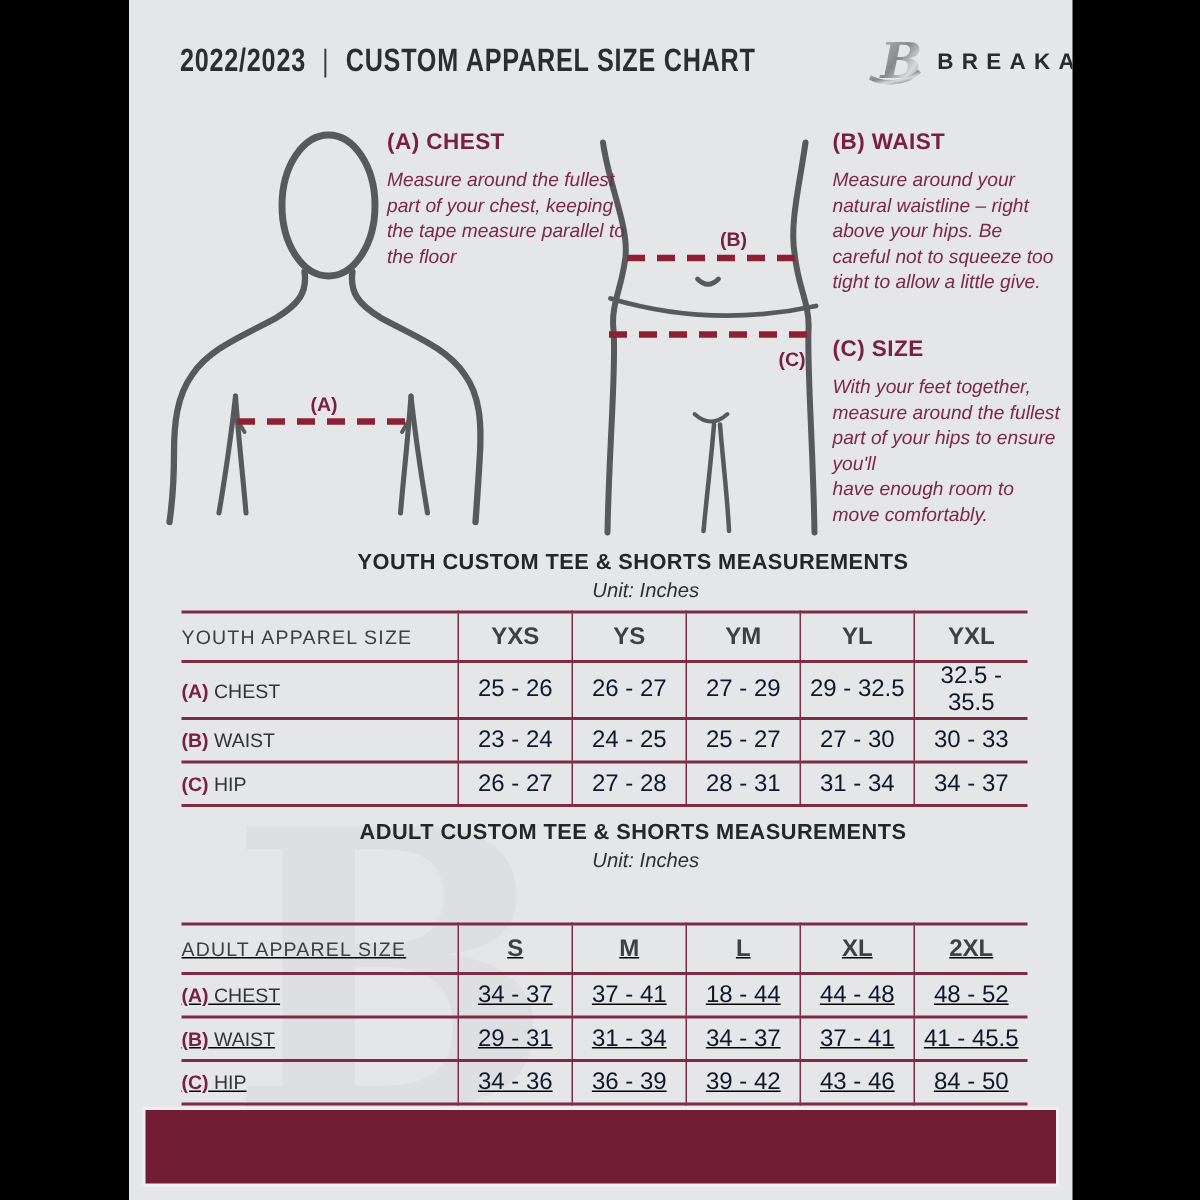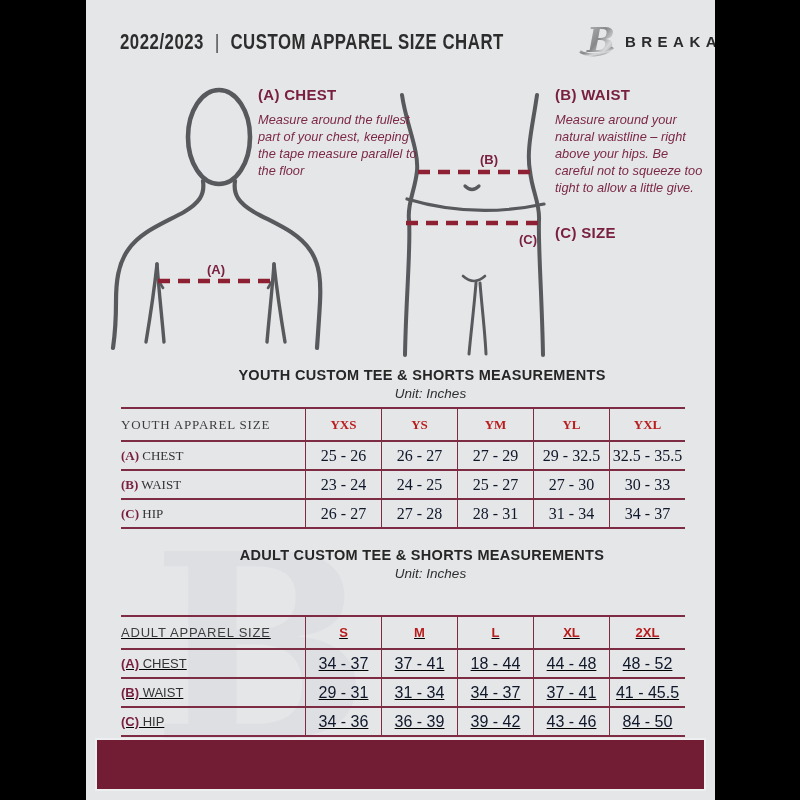--- a/index.html
+++ b/index.html
@@ -48,21 +48,21 @@
 
   
   .table-wrap{position:absolute;left:35px;z-index:2;}
   table.size-table{border-collapse:collapse;table-layout:fixed;width:559px;background:transparent;}
   table.size-table th,table.size-table td{padding:0;vertical-align:middle;}
   table.size-table thead tr{border-top:2px solid var(--line);border-bottom:2px solid var(--line);height:33px;}
   table.size-table tbody tr{border-bottom:2px solid var(--line);height:29px;}
   table.size-table th:not(:first-child),table.size-table td:not(:first-child){border-left:1.5px solid var(--line);width:75px;text-align:center;}
   th.label-col,td.label-col{width:184px;text-align:left;padding-left:14px;}
   th.label-col{font-weight:400;font-size:13px;letter-spacing:.8px;color:#3d3d3d;}
-  th.size-col{font-weight:700;font-size:13px;color:#b91c1c;}
+  th.size-col{font-weight:700;font-size:16px;color:#404040;}
   td.label-col{font-size:13px;color:#333;}
   td.label-col .pfx{font-weight:700;color:var(--maroon);}
   td.val{font-size:16px;color:#0f172a;}
 
   
   .band{position:absolute;left:11px;top:740px;width:607px;height:49px;background:var(--band);
     box-shadow:0 0 0 2px #edeff0;z-index:2;}
 </style>
 </head>
 <body>
@@ -130,25 +130,27 @@
     <div class="instr" style="left:172px;top:86px;width:168px;">
       <p class="instr-head">(A) CHEST</p>
       <p class="instr-body">Measure around the fullest part of your chest, keeping the tape measure parallel to the floor</p>
     </div>
     <div class="instr" style="left:469px;top:86px;width:154px;">
       <p class="instr-head">(B) WAIST</p>
       <p class="instr-body">Measure around your natural waistline – right above your hips. Be careful not to squeeze too tight to allow a little give.</p>
     </div>
     <div class="instr" style="left:469px;top:224px;width:154px;">
       <p class="instr-head">(C) SIZE</p>
+      <p class="instr-body">With your feet together, measure around the fullest part of your hips to ensure you'll
+have enough room to move comfortably.</p>
     </div>
 
     <div class="sec-title" style="top:367px;">YOUTH CUSTOM TEE &amp; SHORTS MEASUREMENTS</div>
     <div class="sec-unit" style="top:386px;">Unit: Inches</div>
-    <div class="table-wrap" style="top:407px;font-family:Liberation Serif, serif;">
+    <div class="table-wrap" style="top:407px;">
       <table class="size-table">
           <thead>
             <tr>
               <th class="label-col">YOUTH APPAREL SIZE</th>
               <th class="size-col">YXS</th>
               <th class="size-col">YS</th>
               <th class="size-col">YM</th>
               <th class="size-col">YL</th>
               <th class="size-col">YXL</th>
             </tr>

